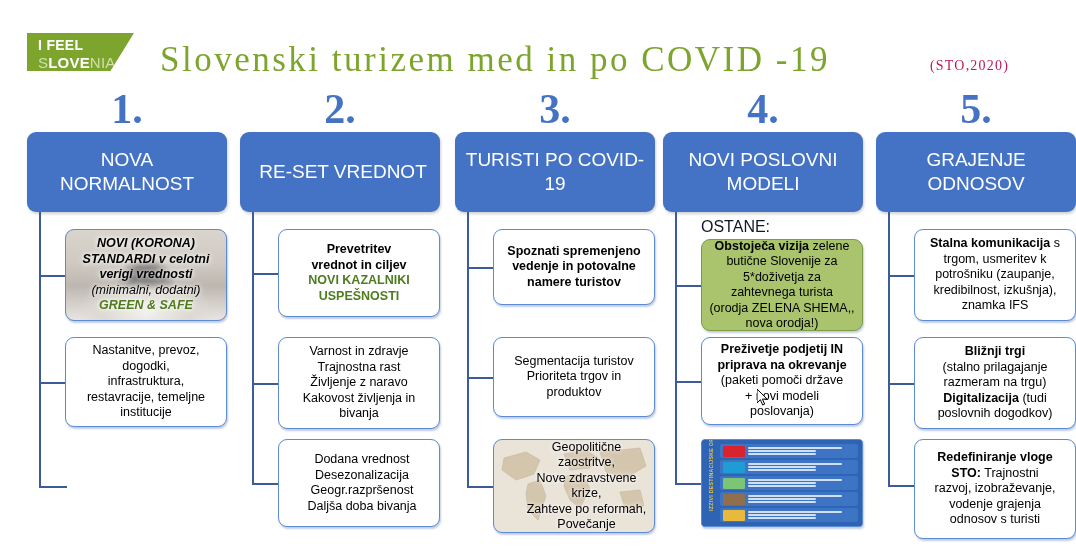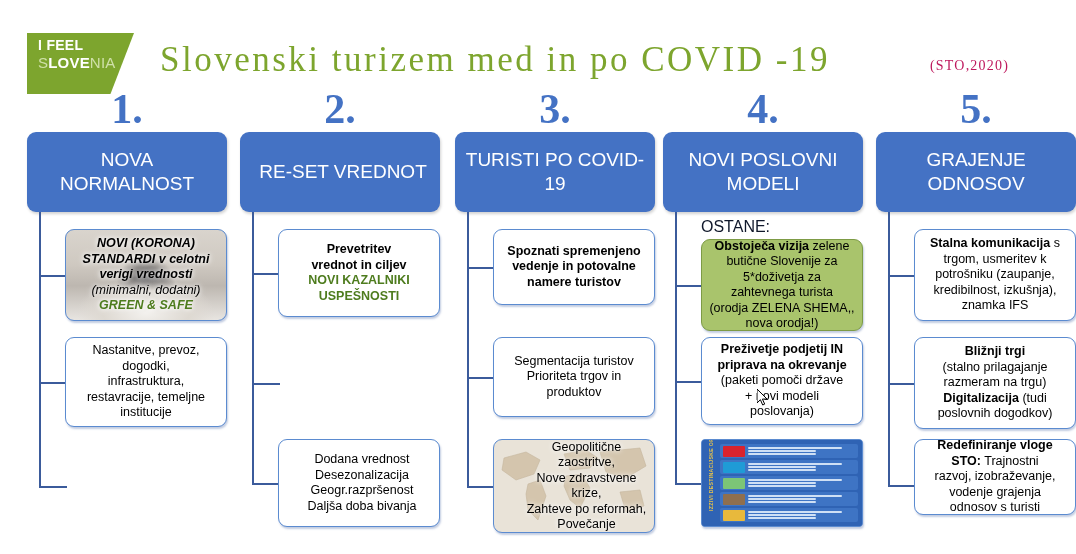--- a/index.html
+++ b/index.html
@@ -9,21 +9,21 @@
     font-family:"Liberation Sans", sans-serif;
     overflow:hidden;
     position:relative;
   }
 
   
   #header{
     position:absolute;left:0;top:0;width:1076px;height:92px;
   }
   #logo{
-    position:absolute;left:27px;top:33px;width:107px;height:61px;
+    position:absolute;left:27px;top:33px;width:107px;height:38px;
     background:#7DA52E;
     clip-path:polygon(0 0, 100% 0, 78% 100%, 0 100%);
     color:#ffffff;
   }
   #logo .l1{
     position:absolute;left:11px;top:5px;
     font-size:14px;font-weight:bold;letter-spacing:.3px;line-height:15px;
     color:#ffffff;
   }
   #logo .l2{
@@ -214,20 +214,29 @@
       <div class="branch" style="top: 185px;"></div>
       <div class="cbox" style="top: 141px; height: 88px;">
         <div>
           <div><b>Prevetritev</b></div>
           <div><b>vrednot in ciljev</b></div>
           <div class="green-txt">NOVI KAZALNIKI</div>
           <div class="green-txt">USPEŠNOSTI</div>
         </div>
       </div>
       <div class="branch" style="top: 295px;"></div>
+      <div class="cbox" style="top: 249px; height: 92px;">
+        <div>
+          <div>Varnost in zdravje</div>
+          <div>Trajnostna rast</div>
+          <div>Življenje z naravo</div>
+          <div>Kakovost življenja in</div>
+          <div>bivanja</div>
+        </div>
+      </div>
       <div class="branch" style="top: 395px;"></div>
       <div class="cbox" style="top: 351px; height: 88px; padding-left: 12px;">
         <div>
           <div>Dodana vrednost</div>
           <div>Desezonalizacija</div>
           <div>Geogr.razpršenost</div>
           <div>Daljša doba bivanja</div>
         </div>
       </div>
     </div>
@@ -363,21 +372,21 @@
       <div class="cbox" style="top: 249px; height: 92px;">
         <div>
           <div><b>Bližnji trgi</b></div>
           <div>(stalno prilagajanje</div>
           <div>razmeram na trgu)</div>
           <div><b>Digitalizacija</b> (tudi</div>
           <div>poslovnih dogodkov)</div>
         </div>
       </div>
       <div class="branch" style="top: 397px;"></div>
-      <div class="cbox" style="top: 351px; height: 76px;">
+      <div class="cbox" style="top: 351px; height: 100px;">
         <div>
           <div><b>Redefiniranje vloge</b></div>
           <div><b>STO:</b> Trajnostni</div>
           <div>razvoj, izobraževanje,</div>
           <div>vodenje grajenja</div>
           <div>odnosov s turisti</div>
         </div>
       </div>
     </div>
   </div>

